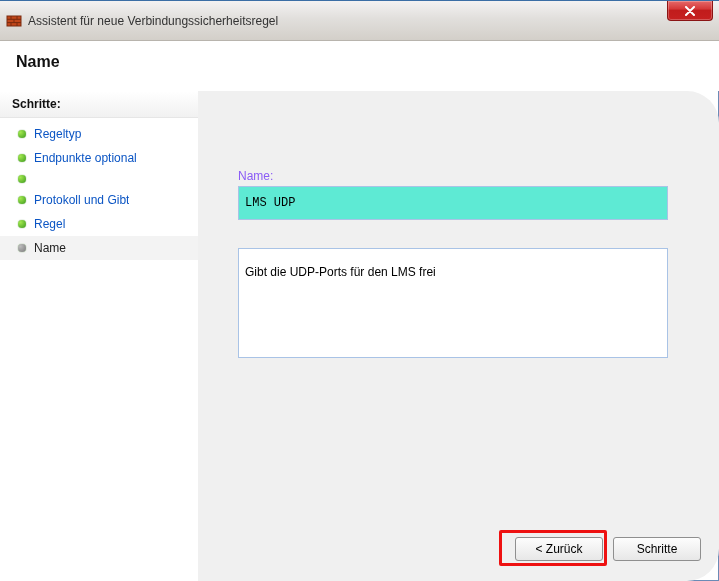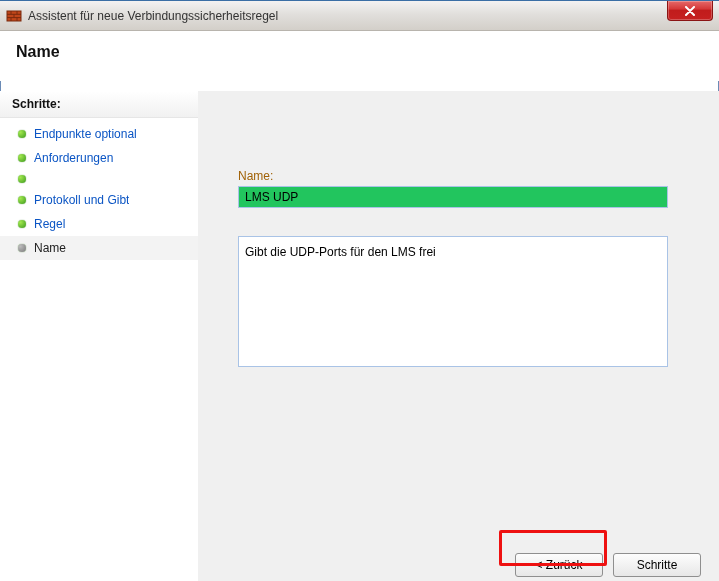--- a/index.html
+++ b/index.html
@@ -13,21 +13,21 @@
   }
   .window {
     position: relative;
     width: 719px; height: 581px;
     background: #fff;
     border-top: 1px solid #3a6ea5;
     box-shadow: 0 0 0 1px #6b8bb6 inset;
   }
   .titlebar {
     position: relative;
-    height: 30px;
+    height: 40px;
     background: linear-gradient(to bottom, #f3f2f2 0%, #e1dfdc 45%, #d3cfc9 100%);
     border-bottom: 1px solid #b8b4ad;
     display: flex;
     align-items: center;
     padding-left: 6px;
   }
   .titlebar .icon {
     width: 16px; height: 16px;
     margin-right: 6px;
     display: inline-flex;
@@ -66,20 +66,21 @@
   .header-desc {
     font-size: 12px;
     color: #222;
   }
 
   .body-area {
     position: absolute;
     top: 90px; left: 0; right: 0; bottom: 0;
     background: #f0f0f0;
     display: flex;
+    border-radius: 32px;
   }
 
   .sidebar {
     width: 198px;
     background: #ffffff;
     padding: 0;
   }
   .schritte-hdr {
     padding: 6px 12px 6px 12px;
     font-weight: bold;
@@ -115,49 +116,49 @@
   }
   .step span.label { white-space: nowrap; overflow: hidden; }
 
   .main {
     flex: 1;
     position: relative;
     padding: 78px 40px 0 40px;
   }
   .field-label {
     font-size: 12px;
-    color: #a16207;
+    color: #8b5cf6;
     margin-bottom: 3px;
   }
   .text-input {
     width: 430px;
     height: 22px;
-    padding: 4px 6px;
-    font-family: Liberation Sans, sans-serif;
+    padding: 16px 6px;
+    font-family: Liberation Mono, monospace;
     font-size: 12px;
     border: 1px solid #a9c3e6;
-    background: #22c55e;
+    background: #5eead4;
     outline: none;
   }
   .text-area {
     width: 430px;
-    height: 131px;
-    padding: 8px 6px;
+    height: 110px;
+    padding: 16px 6px;
     font-family: inherit;
     font-size: 12px;
     border: 1px solid #a9c3e6;
     background: #fff;
     outline: none;
     resize: none;
   }
   .gap { height: 28px; }
 
   .button-row {
     position: absolute;
-    bottom: 4px; right: 18px;
+    bottom: 20px; right: 18px;
     display: flex;
     gap: 10px;
     align-items: center;
   }
   .btn {
     min-width: 88px;
     height: 24px;
     padding: 0 14px;
     font-family: inherit;
     font-size: 12px;
@@ -207,25 +208,25 @@
   <div class="header-area">
     <div class="header-title">Name</div>
   </div>
 
   <div class="body-area">
     <div class="sidebar">
       <div class="schritte-hdr">Schritte:</div>
       <ul class="steps">
         <li class="step">
           <span class="bullet"></span>
+          <span class="label">Regeltyp</span>
+        </li>
+        <li class="step">
+          <span class="bullet"></span>
           <span class="label">Endpunkte optional</span>
-        </li>
-        <li class="step">
-          <span class="bullet"></span>
-          <span class="label">Anforderungen</span>
         </li>
         <li class="step">
           <span class="bullet"></span>
         </li>
         <li class="step">
           <span class="bullet"></span>
           <span class="label">Protokoll und Gibt</span>
         </li>
         <li class="step">
           <span class="bullet"></span>

